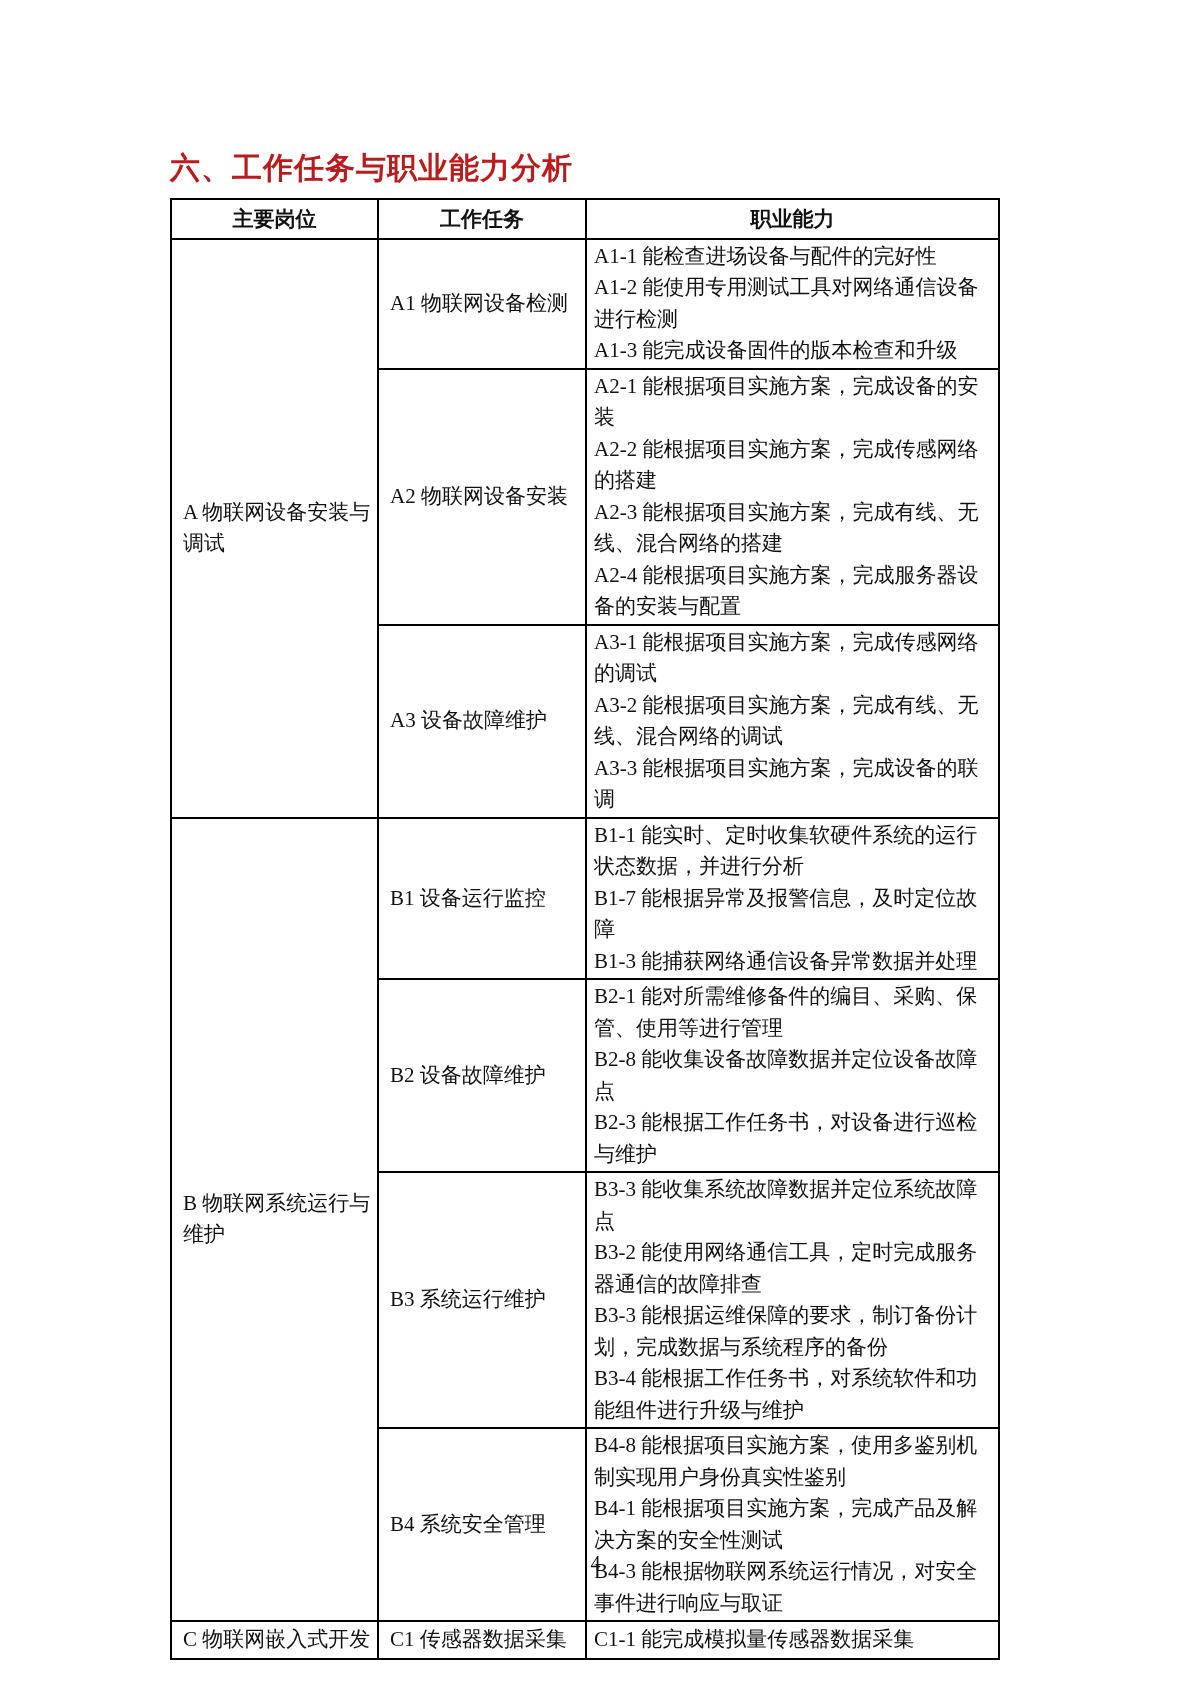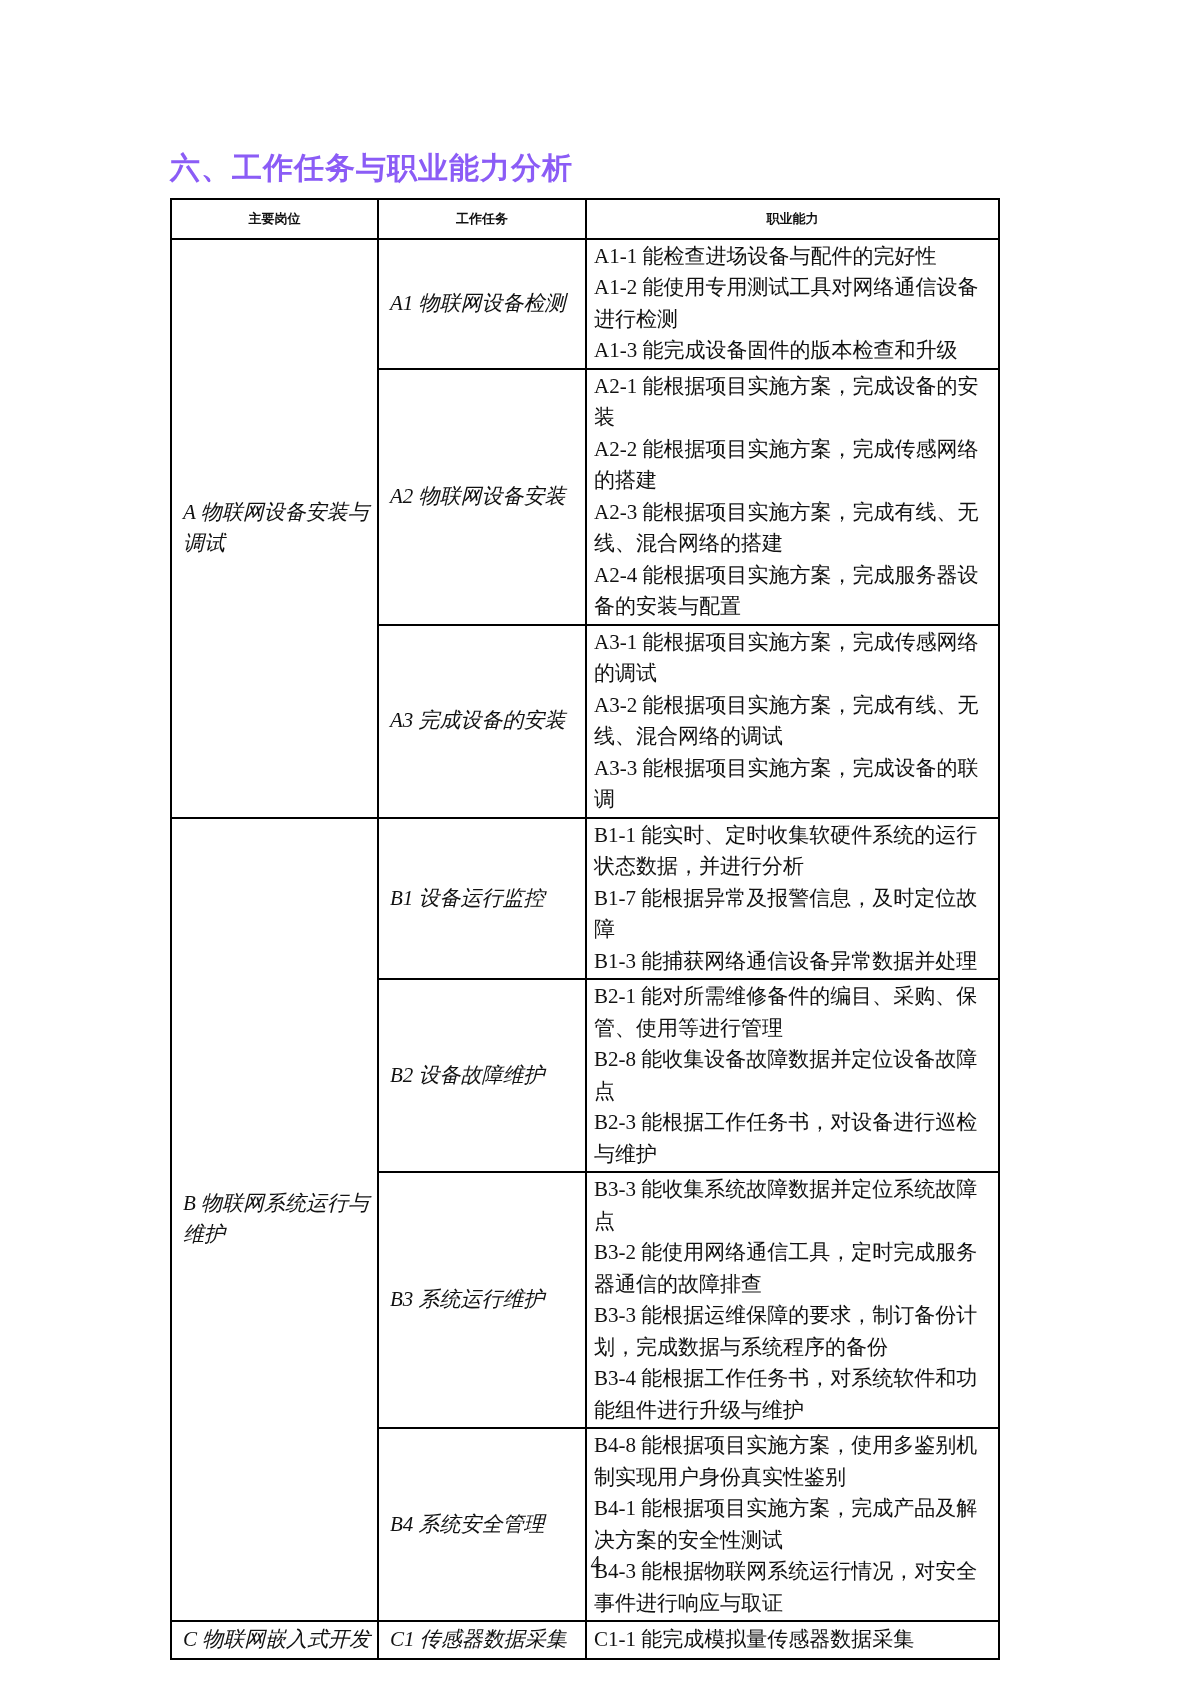--- a/index.html
+++ b/index.html
@@ -14,21 +14,21 @@
     overflow: hidden;
   }
   .doc-title {
     position: absolute;
     left: 170px;
     top: 148px;
     font-family: "Liberation Sans", "DejaVu Sans", sans-serif;
     font-weight: bold;
     font-size: 30px;
     letter-spacing: 1px;
-    color: #8b5cf6;
+    color: #b91c1c;
     white-space: nowrap;
   }
   table.work-table {
     position: absolute;
     left: 170px;
     top: 198px;
     width: 828px;
     border-collapse: collapse;
     table-layout: fixed;
     font-size: 21px;
@@ -38,29 +38,28 @@
   table.work-table col.c1 { width: 207px; }
   table.work-table col.c2 { width: 208px; }
   table.work-table col.c3 { width: 413px; }
   table.work-table th, table.work-table td {
     border: 2px solid #000000;
     vertical-align: middle;
   }
   table.work-table th {
     font-family: "Liberation Sans", "DejaVu Sans", sans-serif;
     font-weight: bold;
-    font-size: 13px;
+    font-size: 21px;
     text-align: center;
     padding: 3px 4px;
     height: 37px;
   }
   td.pos-cell, td.task-cell {
     padding: 2px 6px 2px 11px;
     text-align: left;
-    font-style: italic;
   }
   td.abil-cell {
     padding: 1px 4px 1px 7px;
     text-align: left;
     vertical-align: middle;
   }
   .abil-item { display: block; }
   .page-number {
     position: absolute;
     left: 0;
@@ -105,21 +104,21 @@
       <tr style="height:217px;">
         <td class="task-cell">A2 物联网设备安装</td>
         <td class="abil-cell">
           <span class="abil-item">A2-1 能根据项目实施方案，完成设备的安装</span>
           <span class="abil-item">A2-2 能根据项目实施方案，完成传感网络的搭建</span>
           <span class="abil-item">A2-3 能根据项目实施方案，完成有线、无线、混合网络的搭建</span>
           <span class="abil-item">A2-4 能根据项目实施方案，完成服务器设备的安装与配置</span>
         </td>
       </tr>
       <tr style="height:160px;">
-        <td class="task-cell">A3 完成设备的安装</td>
+        <td class="task-cell">A3 设备故障维护</td>
         <td class="abil-cell">
           <span class="abil-item">A3-1 能根据项目实施方案，完成传感网络的调试</span>
           <span class="abil-item">A3-2 能根据项目实施方案，完成有线、无线、混合网络的调试</span>
           <span class="abil-item">A3-3 能根据项目实施方案，完成设备的联调</span>
         </td>
       </tr>
 
       <tr style="height:123px;">
         <td class="pos-cell" rowspan="4">B 物联网系统运行与维护</td>
         <td class="task-cell">B1 设备运行监控</td>

